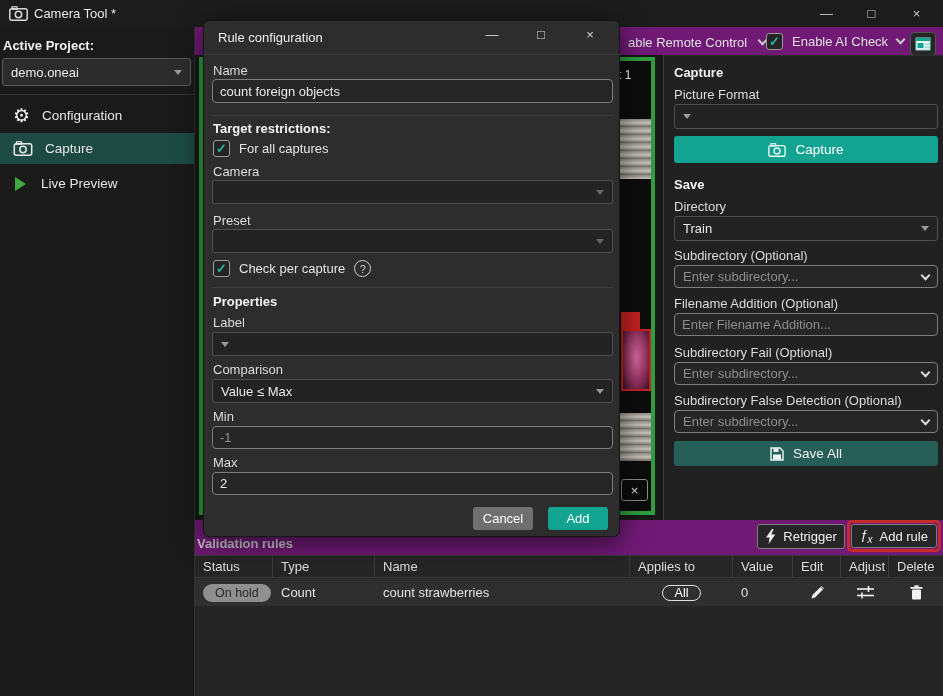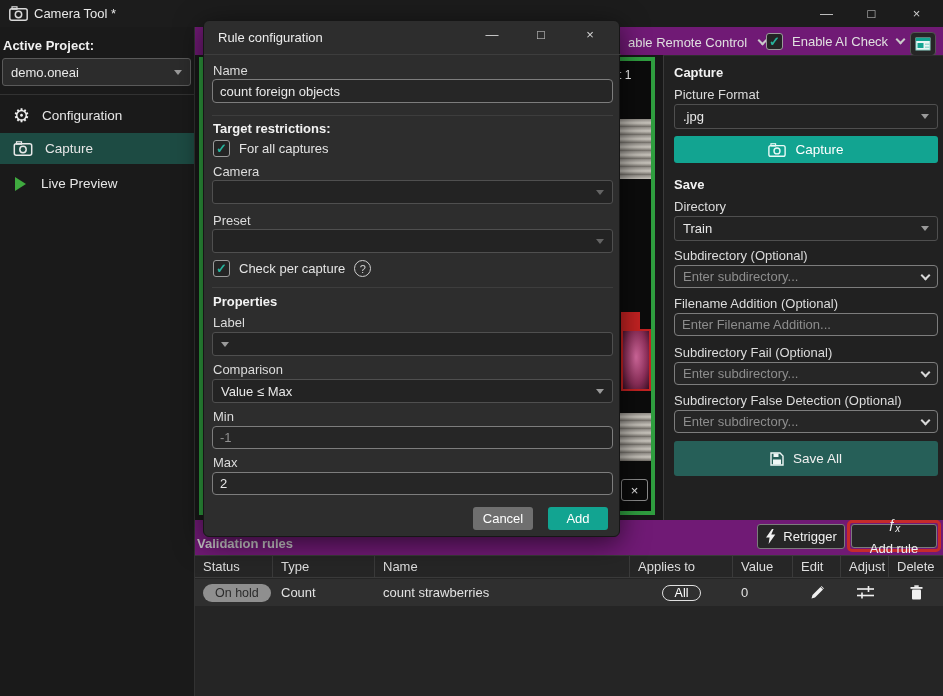--- a/index.html
+++ b/index.html
@@ -161,21 +161,20 @@
       <div class="straw-box" style="left:418px;top:268px;width:30px;height:62px;"></div>
       <div class="metal" style="top:352px;height:48px;"></div>
       <div class="x-btn" style="left:418px;top:418px;">×</div>
     </div>
   </div>
 
   <div class="abs" id="right-panel">
     <div class="abs rp sec-title" style="top:9px;">Capture</div>
     <div class="abs rp fld-label" style="top:31px;">Picture Format</div>
     <div class="abs rp select" style="top:48px;width:264px;height:25px;">
-      <span class="grow">.jpg</span>
       <span class="tri-down"></span>
     </div>
     <button class="abs rp btn-teal" style="top:80px;width:264px;height:27px;">
       <svg width="18" height="14" viewBox="0 0 19 15">
         <rect x="0.8" y="2.8" width="17.4" height="11.4" rx="2" fill="none" stroke="#eafaf7" stroke-width="1.5"></rect>
         <rect x="3" y="0.8" width="5" height="2.4" fill="none" stroke="#eafaf7" stroke-width="1.2"></rect>
         <circle cx="9.5" cy="8.5" r="3.2" fill="none" stroke="#eafaf7" stroke-width="1.5"></circle>
       </svg>
       <span>Capture</span>
     </button>
@@ -201,39 +200,39 @@
       <span class="ph">Enter subdirectory...</span>
       <span class="chev" style="margin-top:-3px;"></span>
     </div>
 
     <div class="abs rp fld-label" style="top:337px;">Subdirectory False Detection (Optional)</div>
     <div class="abs rp combo" style="top:354px;width:264px;height:23px;">
       <span class="ph">Enter subdirectory...</span>
       <span class="chev" style="margin-top:-3px;"></span>
     </div>
 
-    <button class="abs rp btn-darkteal" style="top:385px;width:264px;height:35px;">
+    <button class="abs rp btn-darkteal" style="top:385px;width:264px;height:25px;">
       <svg width="14" height="14" viewBox="0 0 14 14">
         <path d="M1 1 h9 l3 3 v9 h-12 z" fill="none" stroke="#eef7f5" stroke-width="1.4"></path>
         <rect x="3.5" y="1.5" width="5" height="3.5" fill="#eef7f5"></rect>
         <rect x="3" y="7.5" width="8" height="5" fill="#eef7f5"></rect>
       </svg>
       <span>Save All</span>
     </button>
 
   </div>
 
   <button class="abs btn-outline" style="left:757px;top:524px;width:88px;height:25px;">
     <svg width="11" height="15" viewBox="0 0 11 15">
       <path d="M7 0 L1 8.5 H4.6 L3.6 15 L10.3 5.6 H6.3 L8.6 0 Z" fill="#f0f0f0"></path>
     </svg>
     <span>Retrigger</span>
   </button>
   <div class="abs" id="addrule-highlight"></div>
-  <button class="abs btn-outline" style="left:851px;top:524px;width:86px;height:24px;flex-direction:column;">
+  <button class="abs btn-outline" style="left:851px;top:524px;width:86px;height:24px;">
     <span class="fx">ƒ<sub>x</sub></span>
     <span>Add rule</span>
   </button>
 
   <div class="abs vr-title">Validation rules</div>
 
   <div class="abs" id="table-zone">
     <div class="thead">
       <div class="th c0">Status</div>
       <div class="th c1">Type</div>

